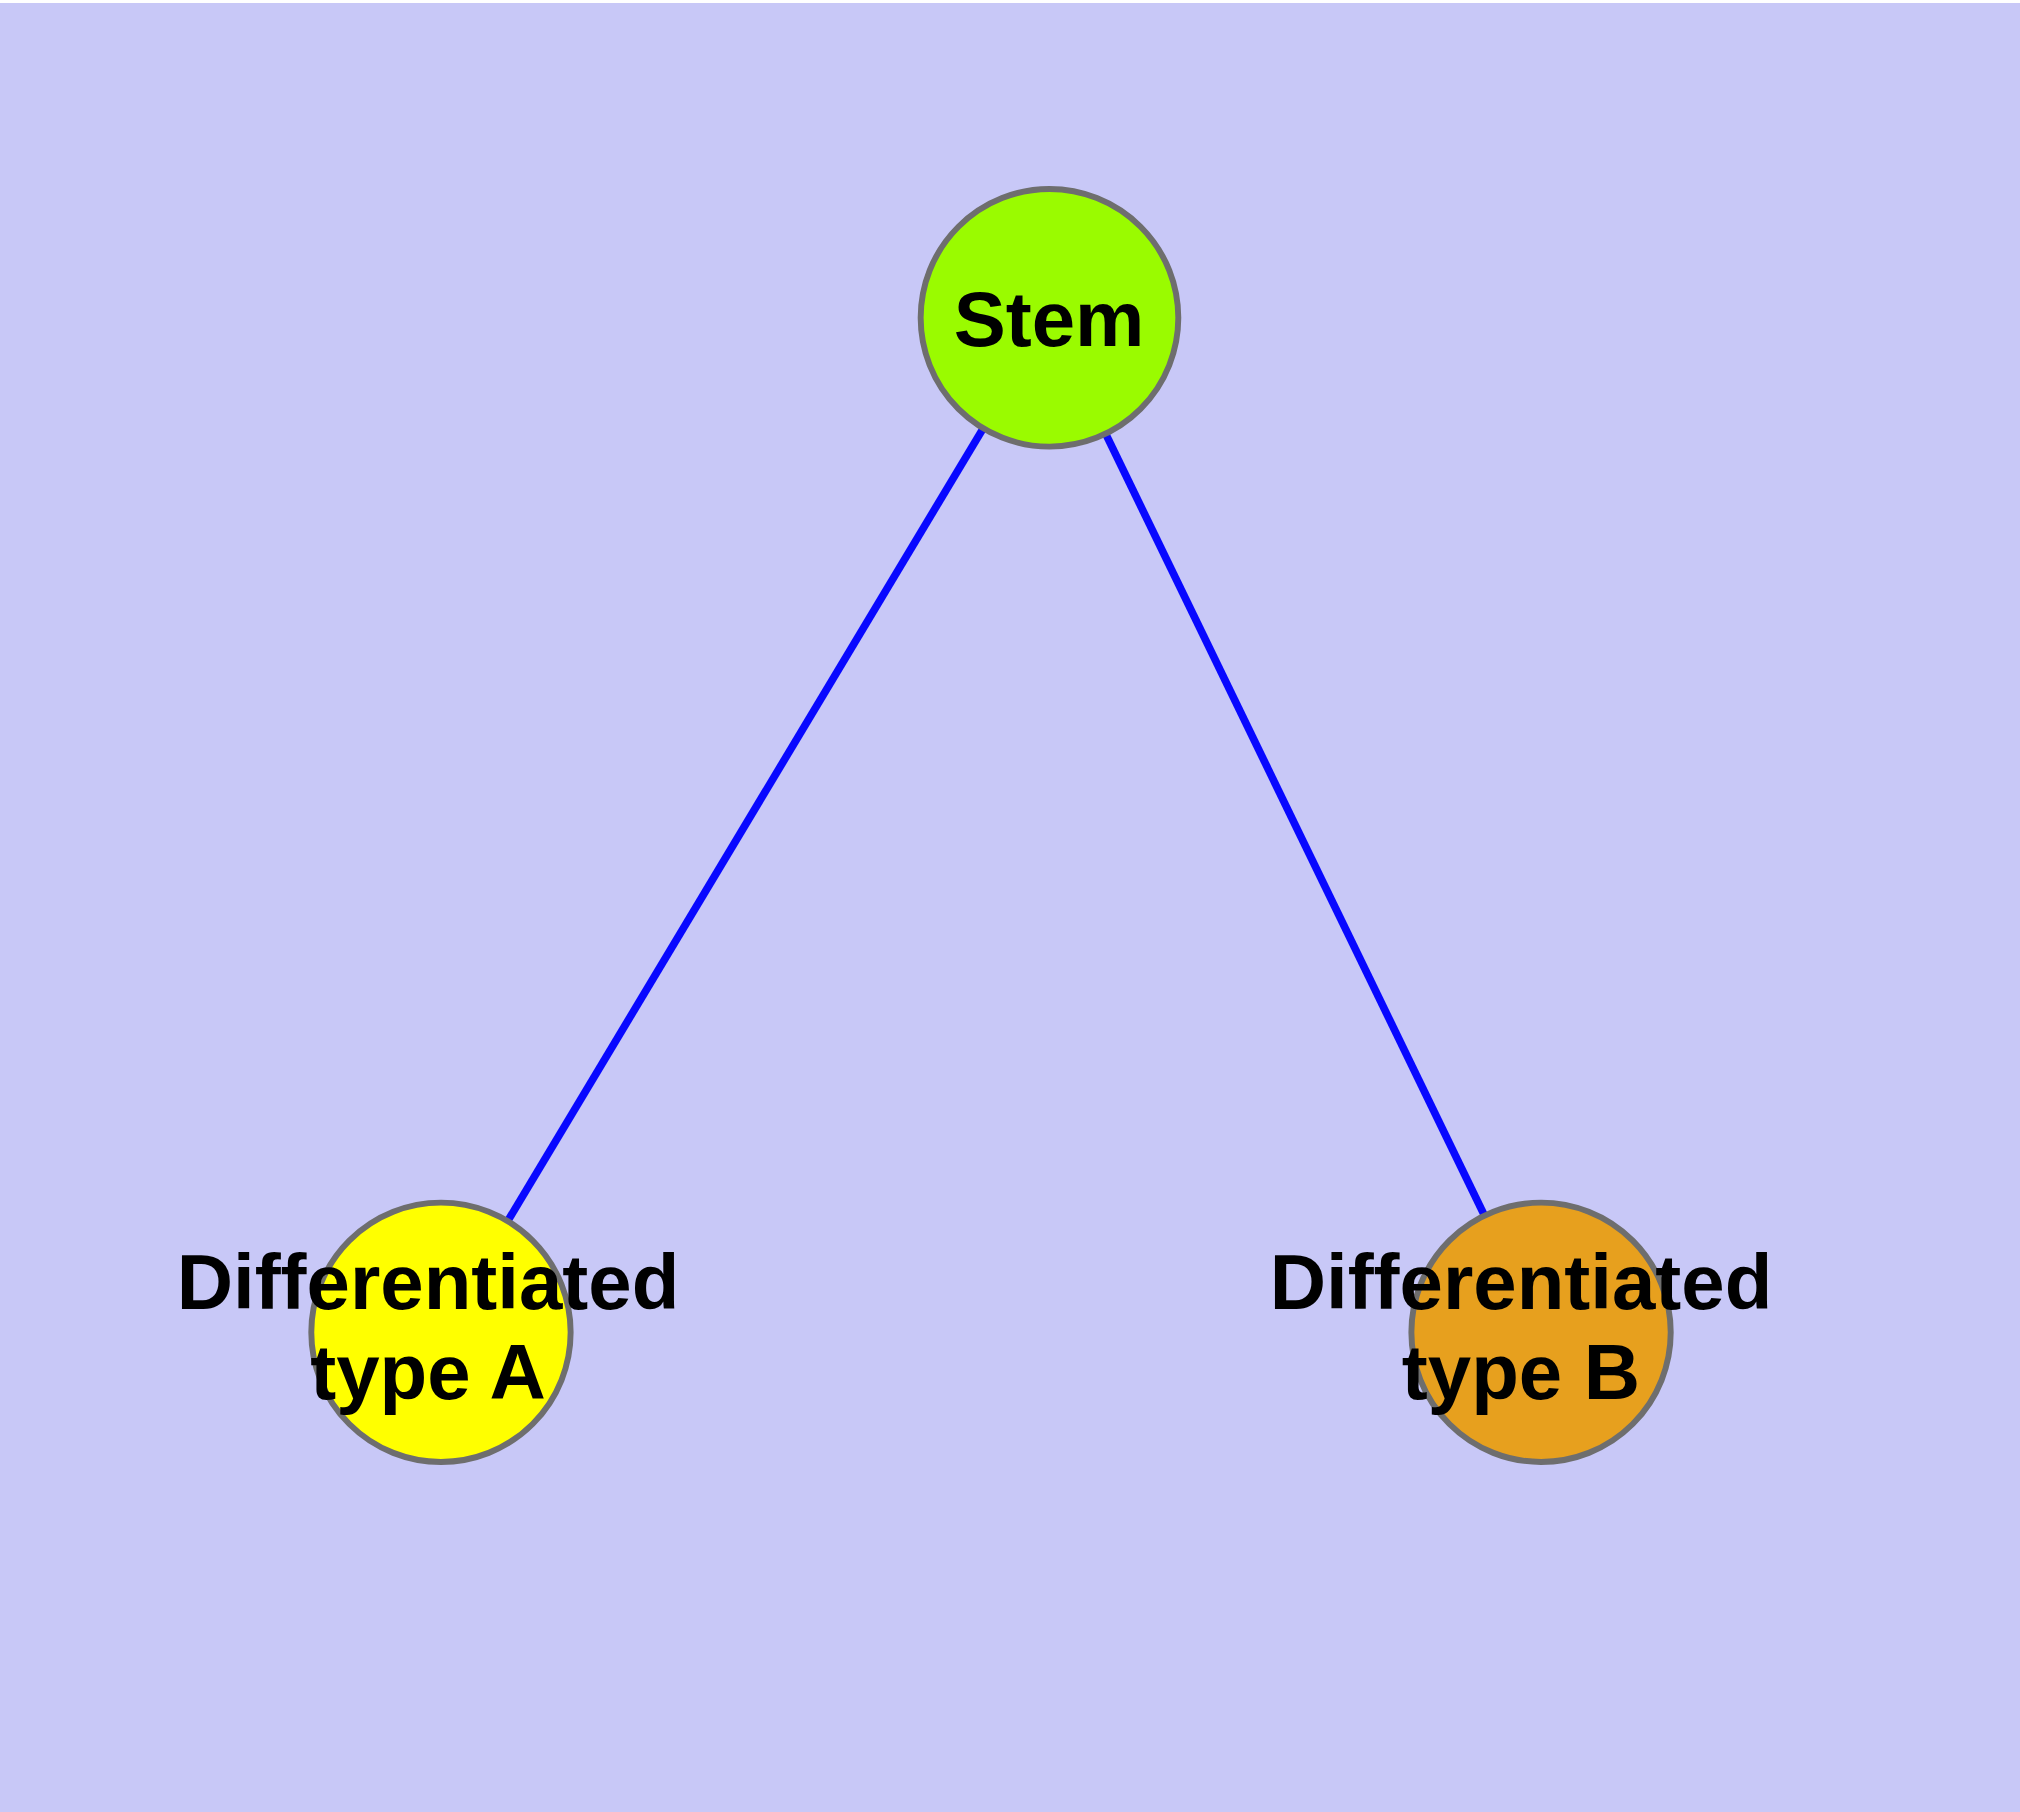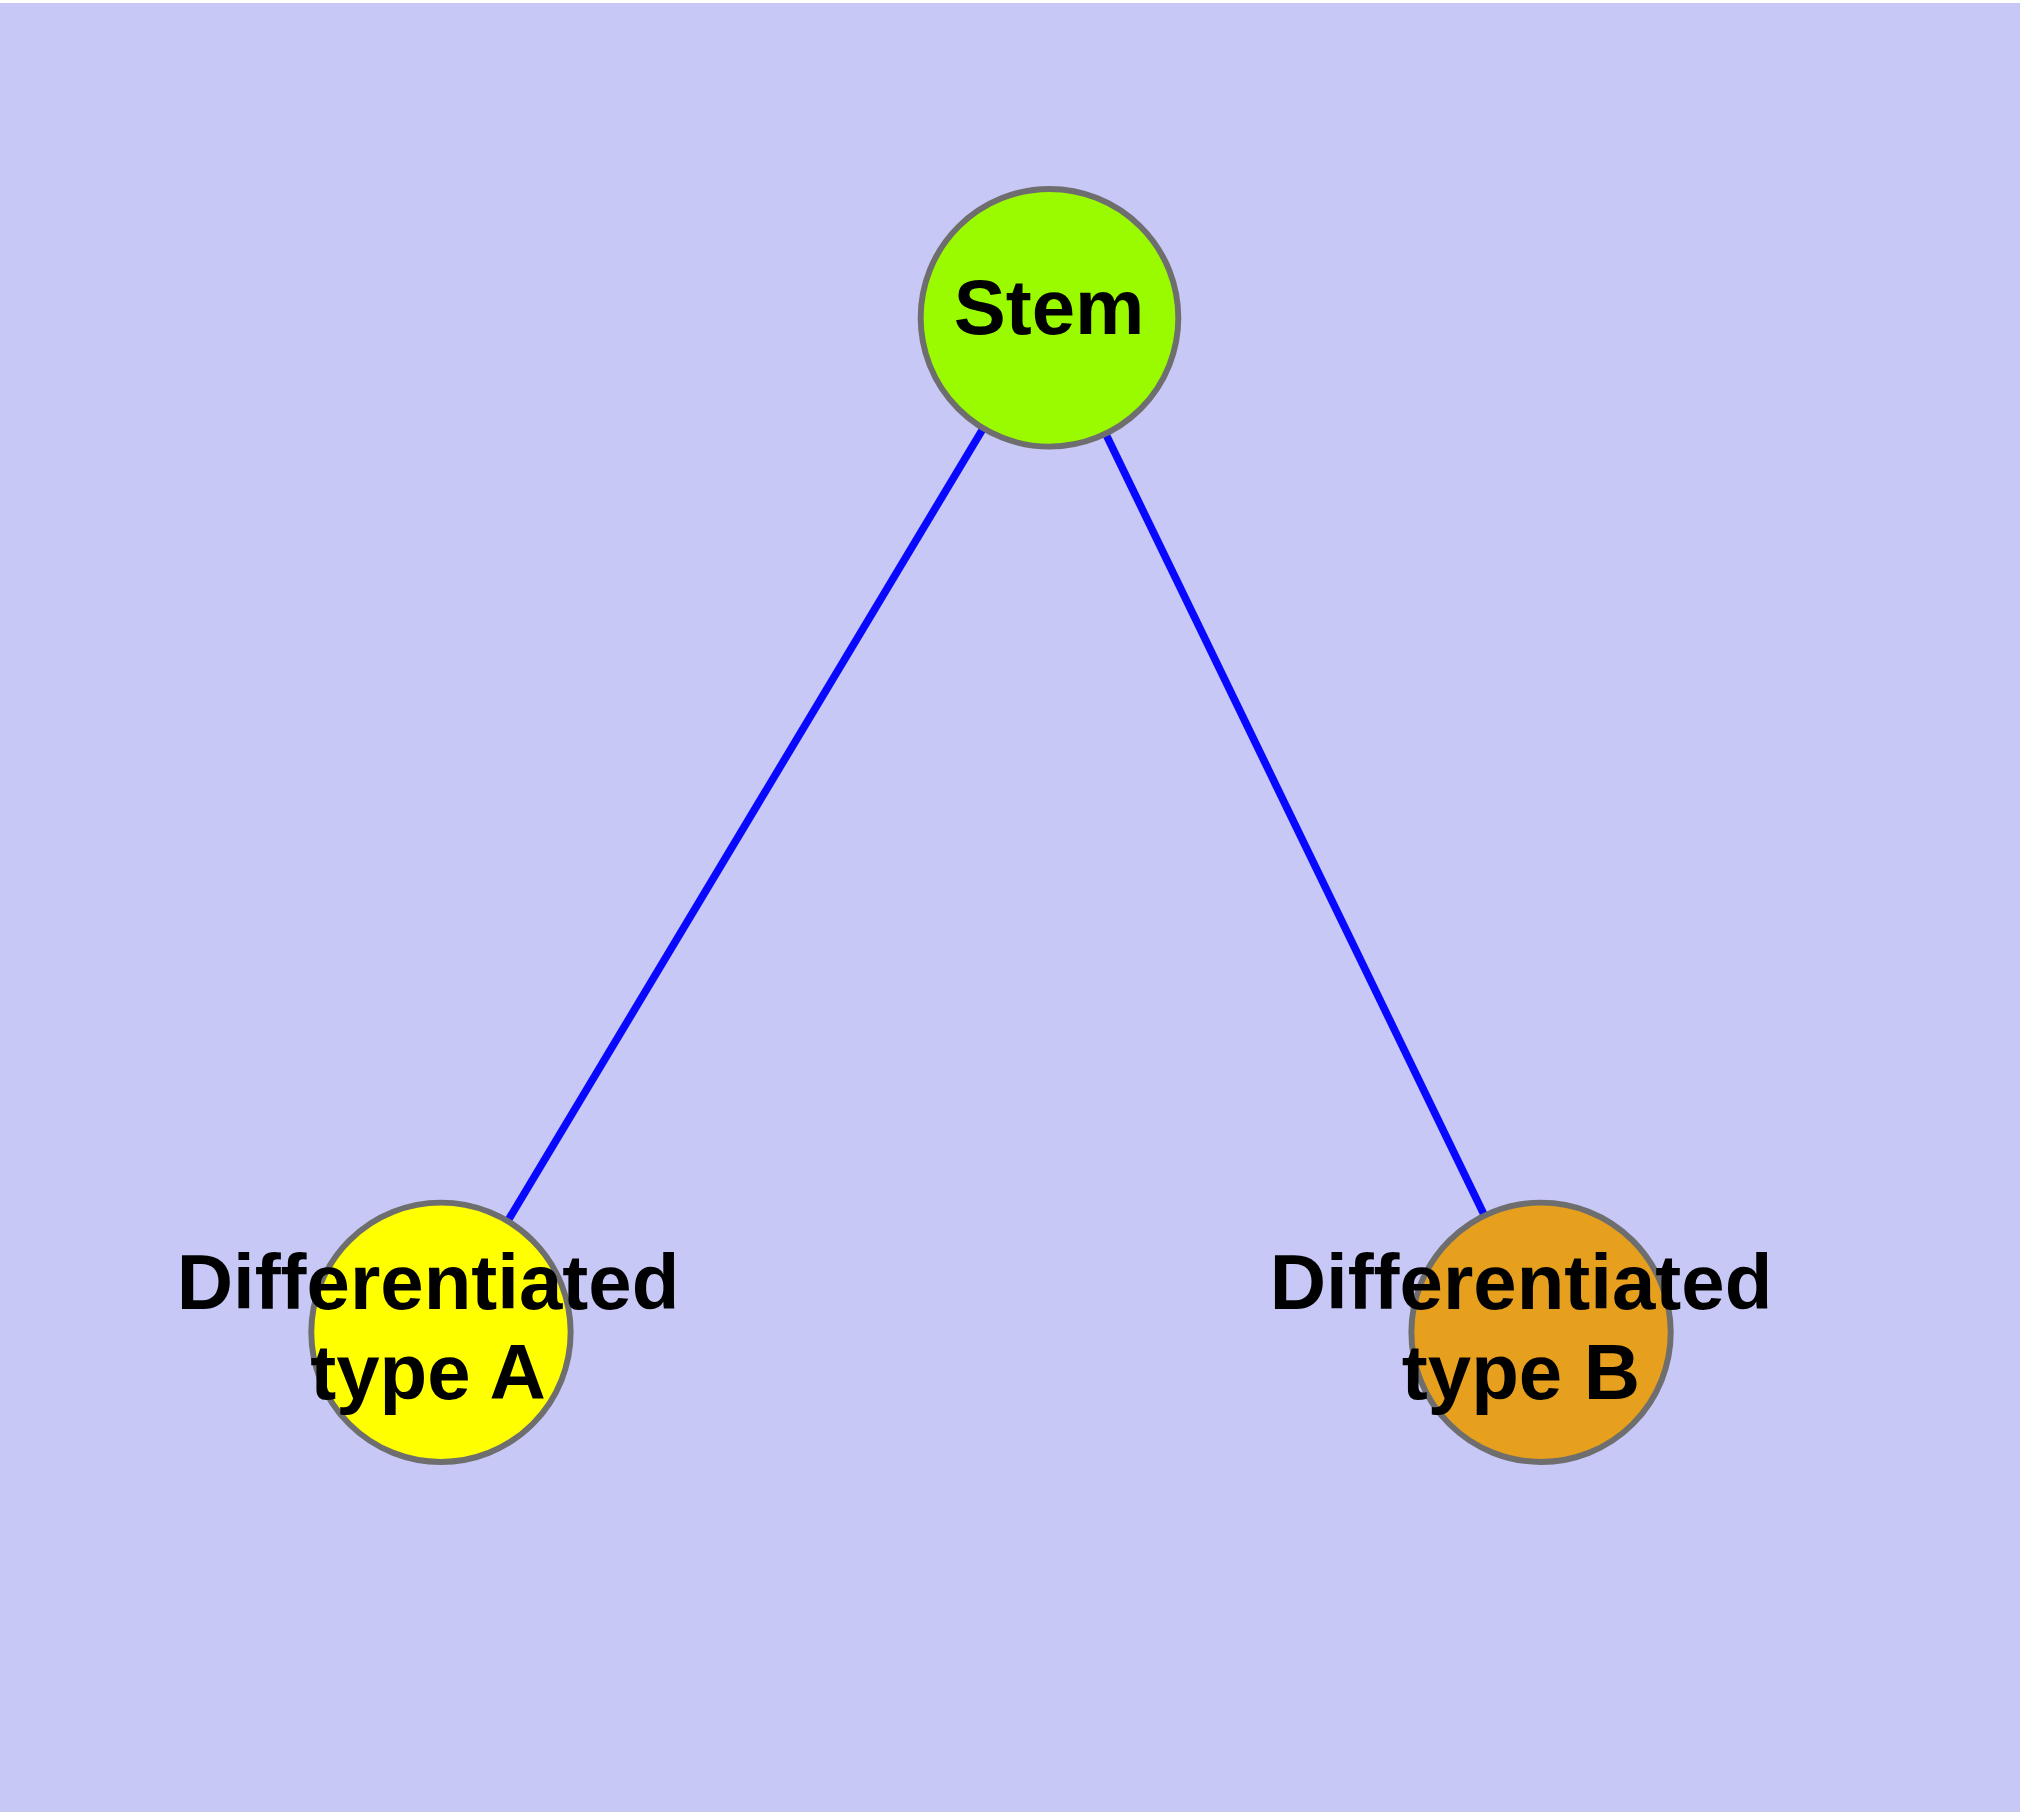--- a/index.html
+++ b/index.html
@@ -30,21 +30,21 @@
     position: absolute;
     transform: translate(-50%, -50%);
     color: #000000;
     font-size: 78px;
     font-weight: bold;
     line-height: 1.15;
     text-align: center;
     white-space: pre-line;
     letter-spacing: 0px;
   }
-  #label-stem   { left: 1049px; top: 308px;  }
+  #label-stem   { left: 1049px; top: 320px;  }
   #label-type-a { left: 428px;  top: 1328px; }
   #label-type-b { left: 1521px; top: 1328px; }
 </style>
 </head>
 <body>
 
 <div id="canvas" style="background: rgb(200, 200, 247);">
 
   <svg id="graph-svg" viewBox="0 0 2384 2138" xmlns="http://www.w3.org/2000/svg">
 

